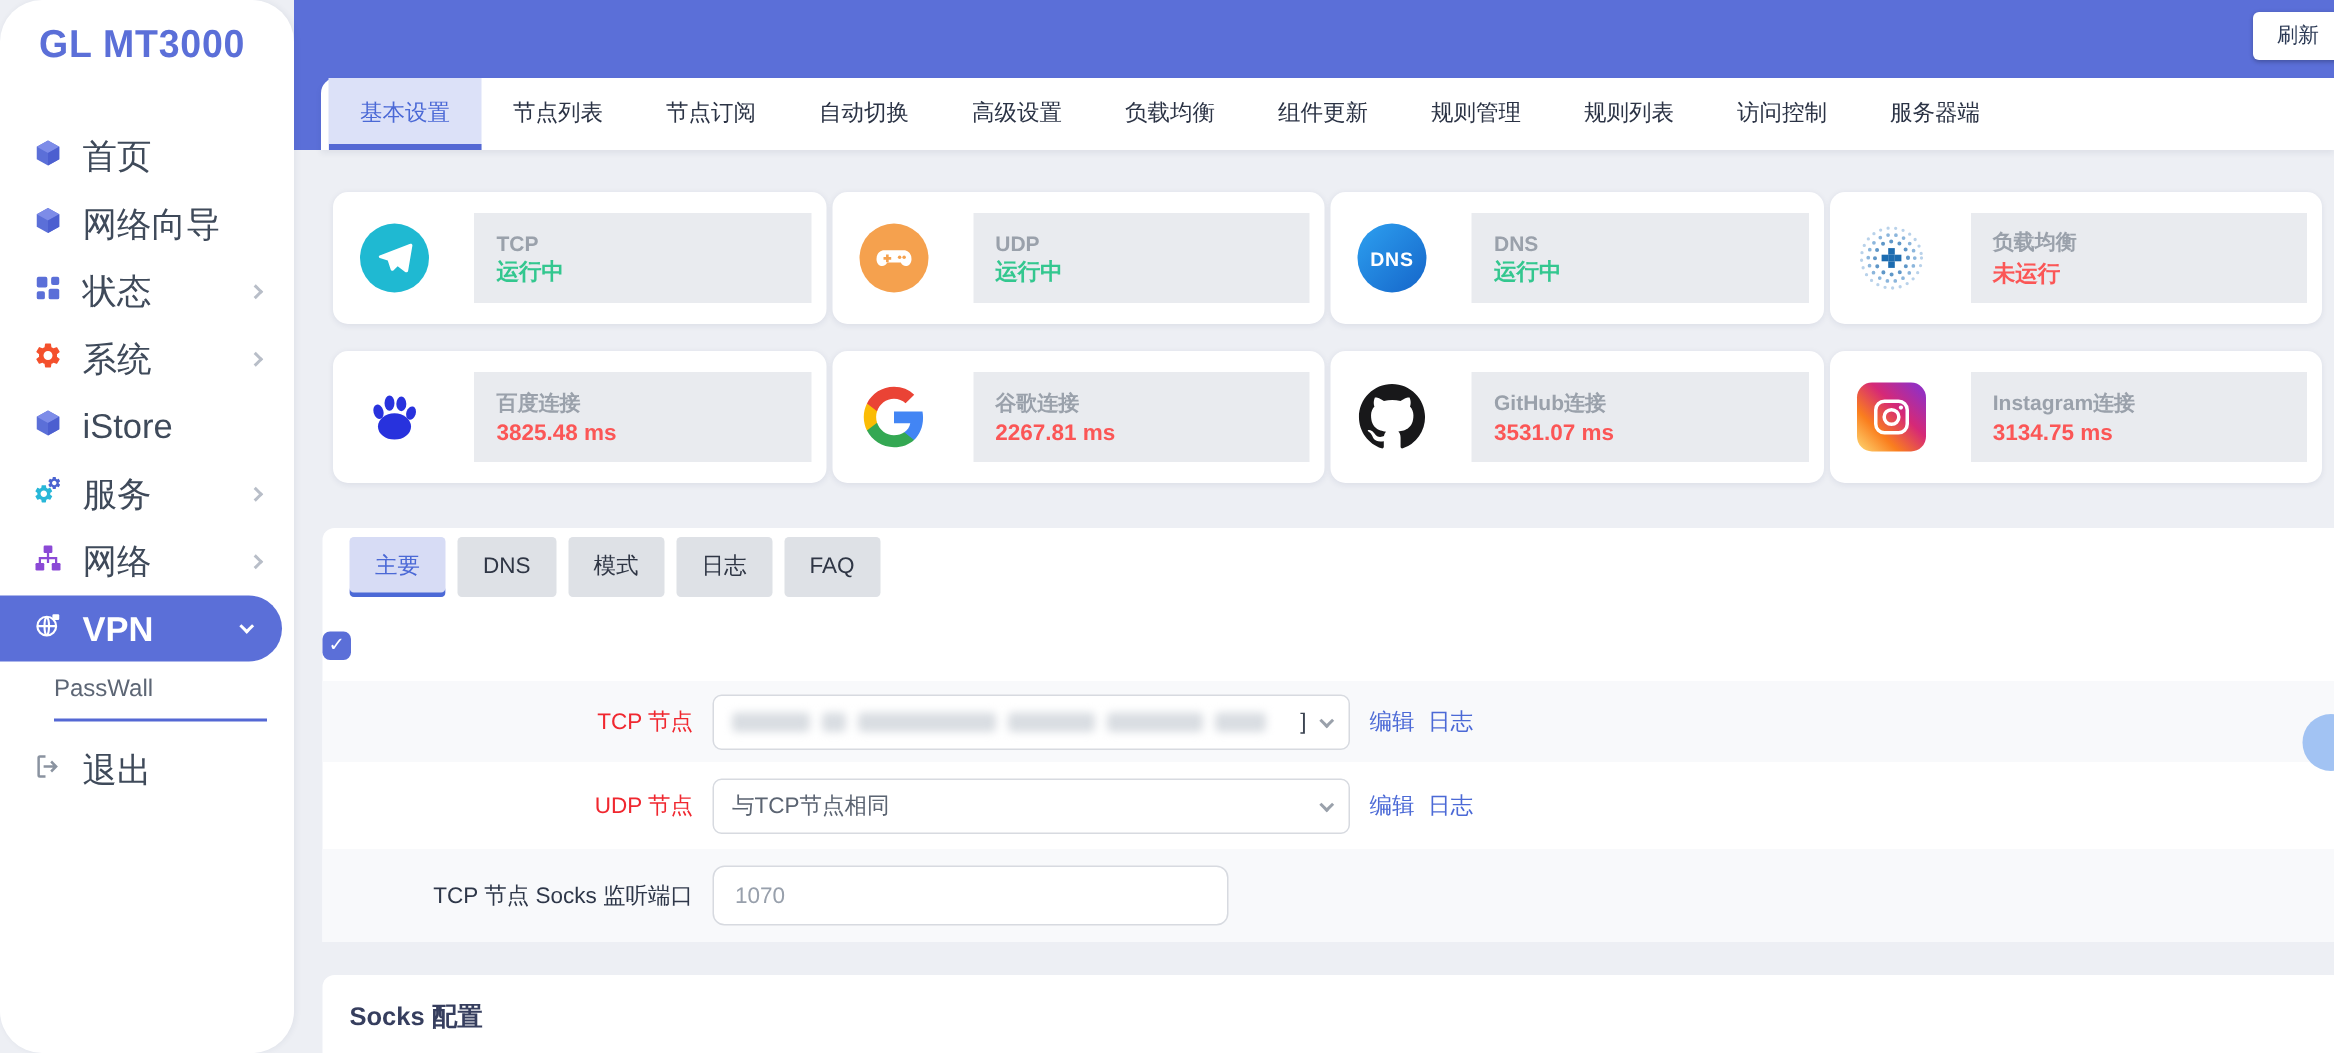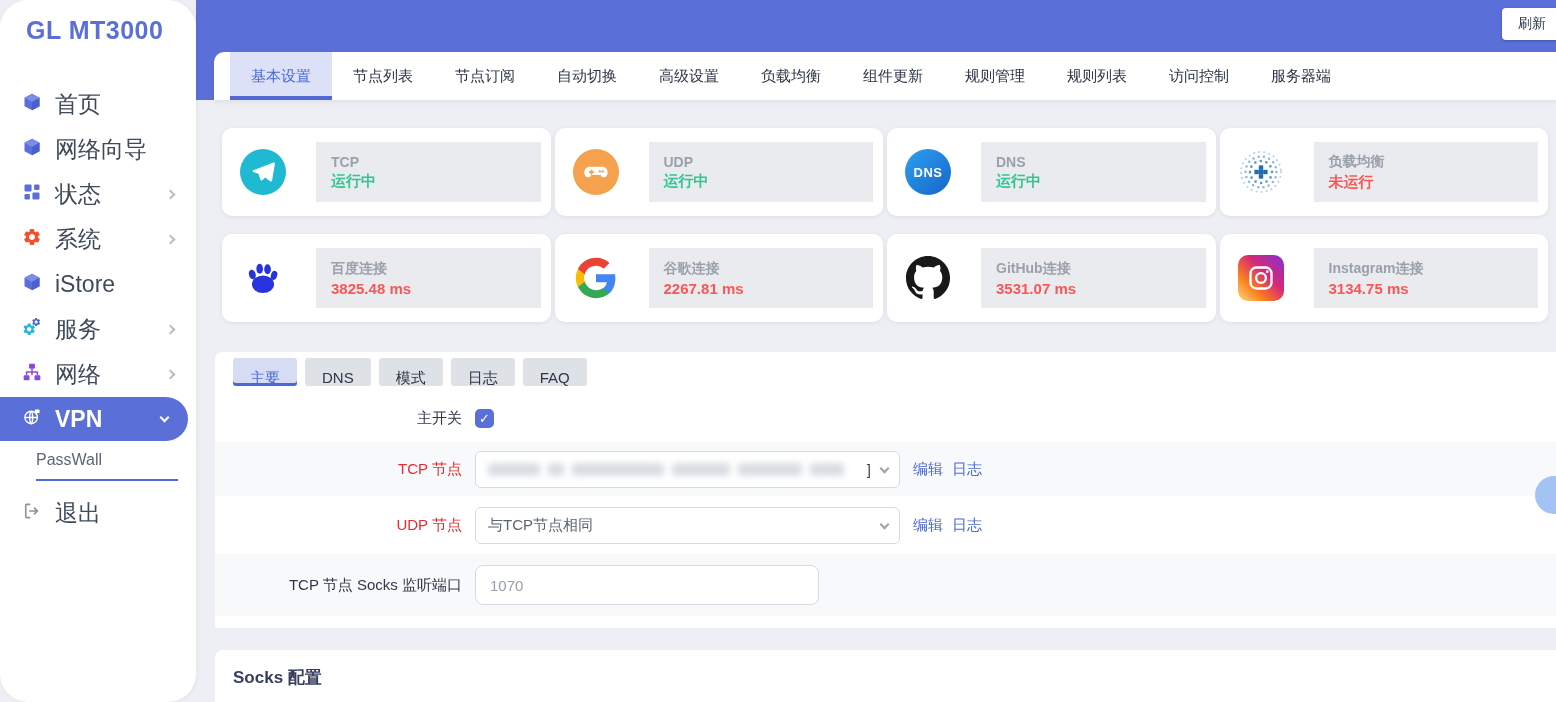--- a/index.html
+++ b/index.html
@@ -27,21 +27,21 @@
   .subnav { margin:6px 18px 0 36px; }
   .subnav-item { padding:4px 0 10px 0; font-size:16px; color:#5d6675;
                  border-bottom:2px solid #5468d4; cursor:pointer; }
   .logout-row { margin-top:10px; }
   
   .header-band { position:absolute; left:196px; top:0; right:0; height:100px; background:#5b6fd8; }
   .refresh-btn { position:absolute; top:8px; right:-6px; background:#fff; border:none; border-radius:4px;
                  padding:7px 16px; font-size:14px; color:#2c3a55; font-family:inherit; cursor:pointer;
                  box-shadow:0 1px 3px rgba(0,0,0,.25); }
   .tabcard { position:absolute; left:214px; top:52px; right:0; height:48px; background:#fff;
-             border-top-left-radius:10px; display:flex; padding-left:16px;
+             border-top-left-radius:10px; display:flex; padding-left:5px;
              box-shadow:0 2px 4px rgba(40,50,90,.08); }
   .tab { padding:0 21px; line-height:48px; font-size:15px; color:#2b3345; white-space:nowrap; cursor:pointer; }
   .tab.active { background:#dce1f8; color:#4b69d6; box-shadow:inset 0 -4px 0 #5468d4; }
   
   .cards { position:absolute; left:222px; top:128px; width:1326px; display:grid;
            grid-template-columns:repeat(4,1fr); grid-auto-rows:88px; gap:18px 4px; }
   .card { position:relative; background:#fff; border-radius:10px; box-shadow:0 1px 4px rgba(30,40,90,.08); }
   .icon-wrap { position:absolute; left:18px; top:50%; transform:translateY(-50%);
                width:46px; height:46px; display:flex; align-items:center; justify-content:center; }
   .ci { width:46px; height:46px; border-radius:50%; display:flex; align-items:center; justify-content:center; }
@@ -50,21 +50,21 @@
   .info { position:absolute; left:94px; top:14px; bottom:14px; right:10px; background:#e9ebef;
           display:flex; flex-direction:column; justify-content:center; padding-left:15px; gap:2px; }
   .c-title { font-size:14px; font-weight:700; color:#9aa1ab; }
   .c-status { font-size:15px; font-weight:700; }
   .ok  .c-status { color:#33c78f; }
   .bad .c-status { color:#fb5656; }
   
   .formcard { position:absolute; left:215px; top:352px; right:0; height:276px; background:#fff;
               border-top-left-radius:8px; }
   .subtabs { display:flex; gap:8px; padding:6px 0 0 18px; }
-  .stab { height:28px; line-height:40px; padding:0 17px; background:#dee1e6; border-radius:3px;
+  .stab { height:40px; line-height:40px; padding:0 17px; background:#dee1e6; border-radius:3px;
           font-size:15px; color:#2f3645; cursor:pointer; }
   .stab.active { background:#d7dcf5; color:#4b69d6; box-shadow:inset 0 -3px 0 #4b69d6; }
   .frows { margin-top:8px; }
   .frow { display:flex; align-items:center; }
   .frow.alt { background:#f8f9fb; }
   .flabel { width:260px; text-align:right; padding-right:13px; font-size:15px; color:#2e3749; }
   .flabel.red { color:#f0272f; }
   .checkbox { width:19px; height:19px; background:#5b6fd8; border-radius:5px; display:flex;
               align-items:center; justify-content:center; color:#fff; font-size:13px; font-weight:700; cursor:pointer; }
   .select { position:relative; width:425px; height:37px; background:#fff; border:1px solid #d7dae0;
@@ -335,21 +335,20 @@
     <div class="stab active">主要</div>
     <div class="stab">DNS</div>
     <div class="stab">模式</div>
     <div class="stab">日志</div>
     <div class="stab">FAQ</div>
   </div>
 
   <div class="frows">
 
     <div class="frow" style="height:48px;">
-      <div class="flabel">主开关</div>
       <div class="checkbox">✓</div>
     </div>
 
     <div class="frow alt" style="height:54px;">
       <div class="flabel red">TCP 节点</div>
       <div class="select">
         <div class="masked">
           <span class="mblock" style="width:52px;"></span>
             <span class="mblock" style="width:16px;"></span>
           <span class="mblock" style="width:92px;"></span>

